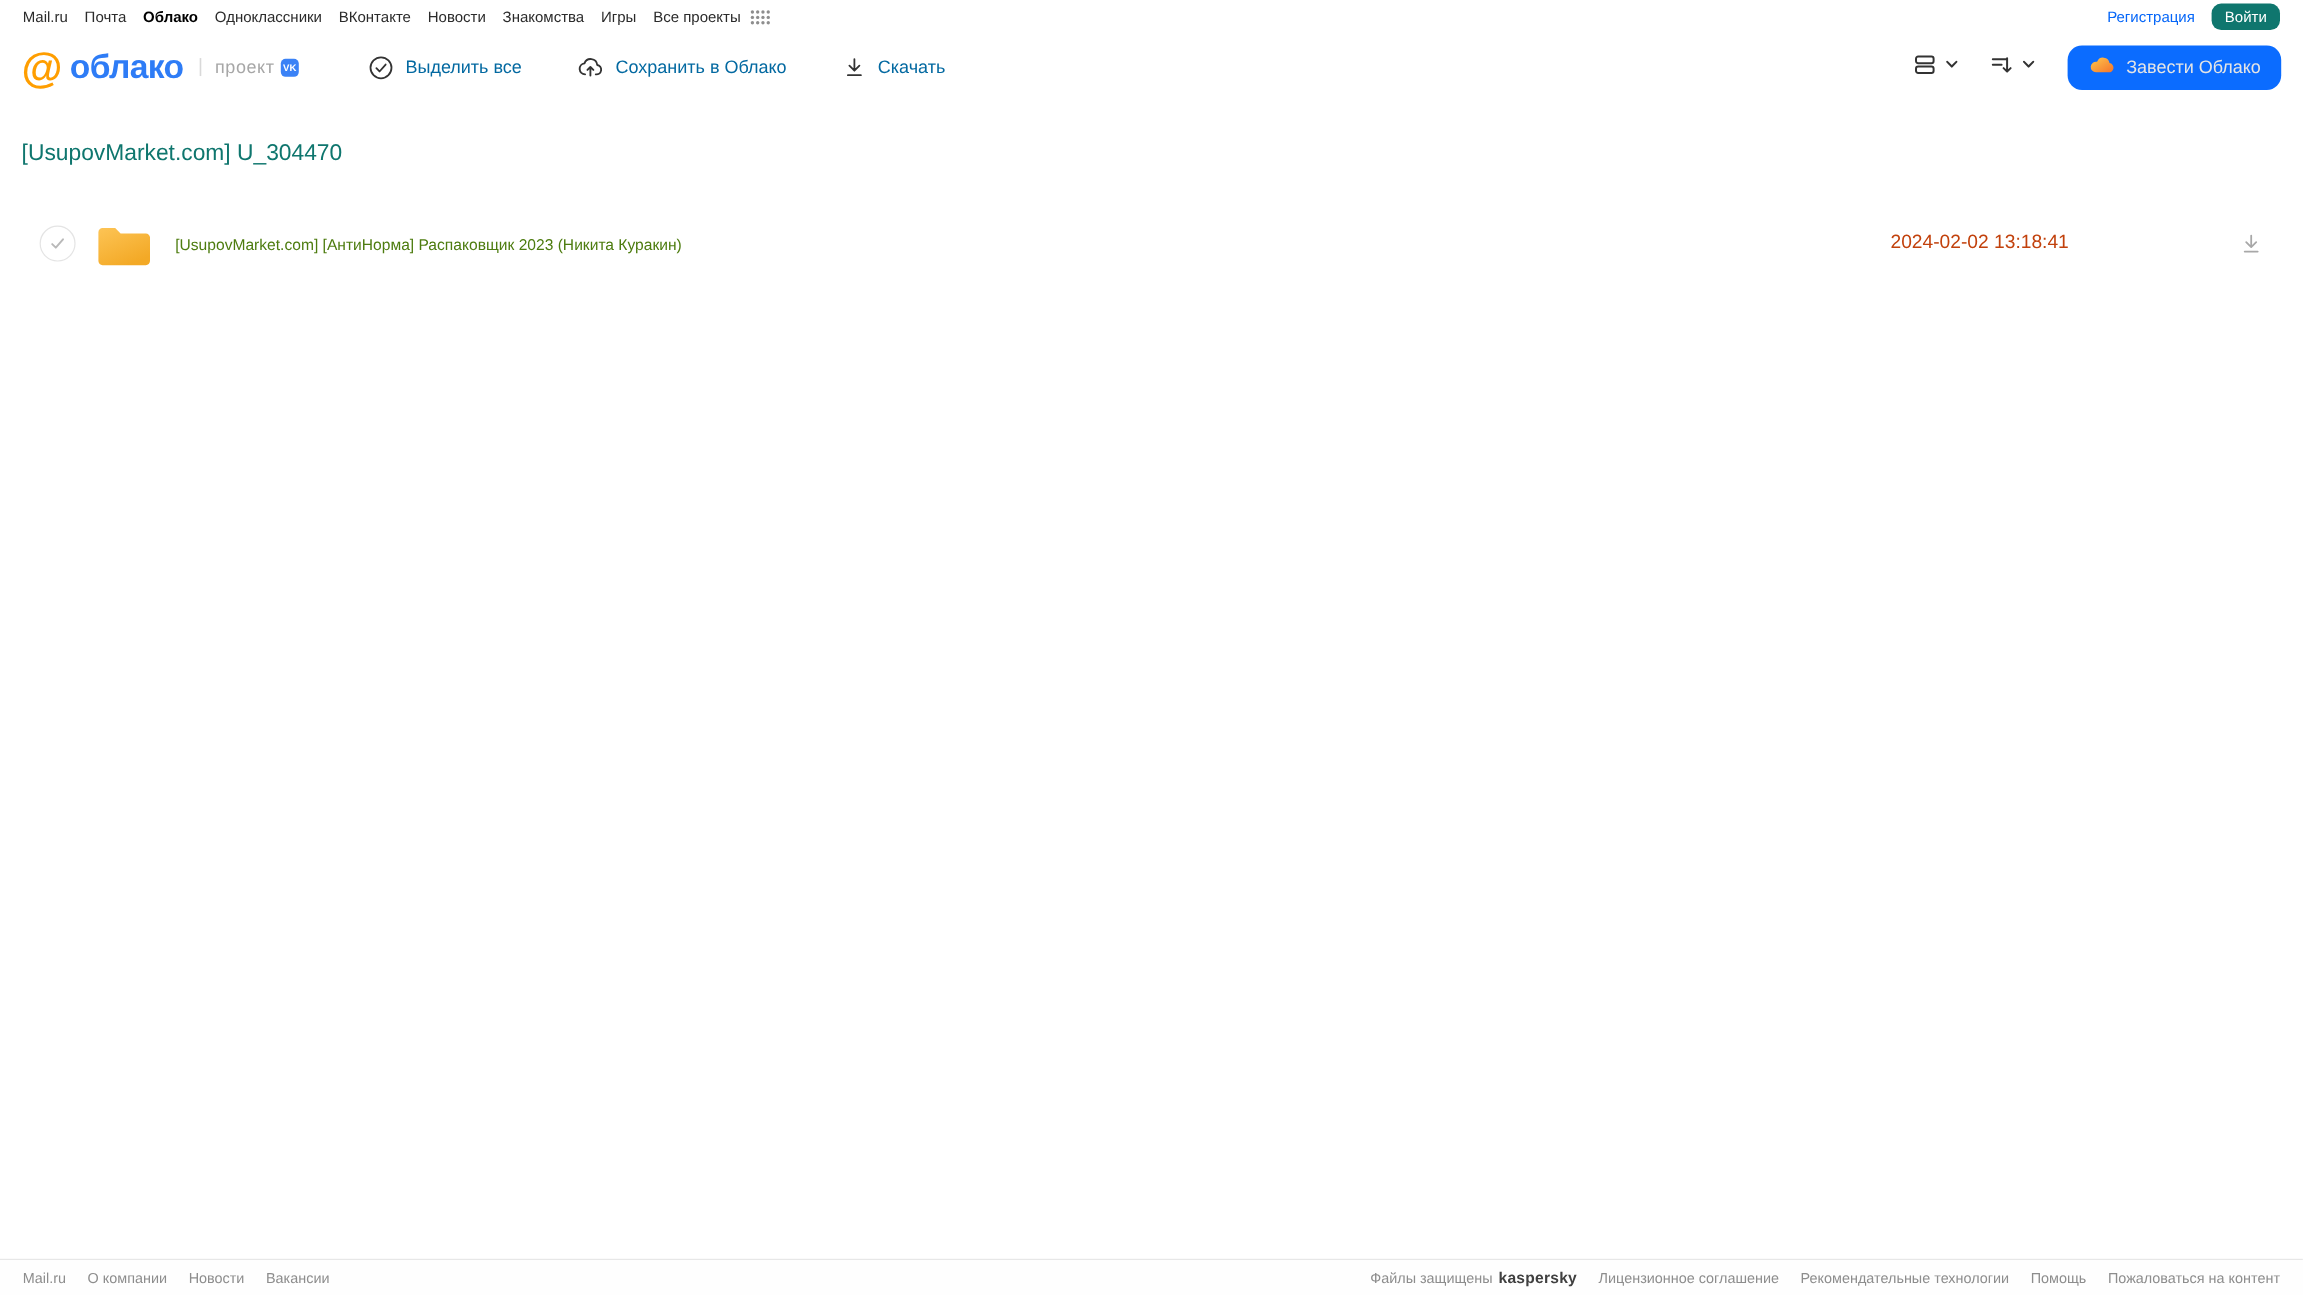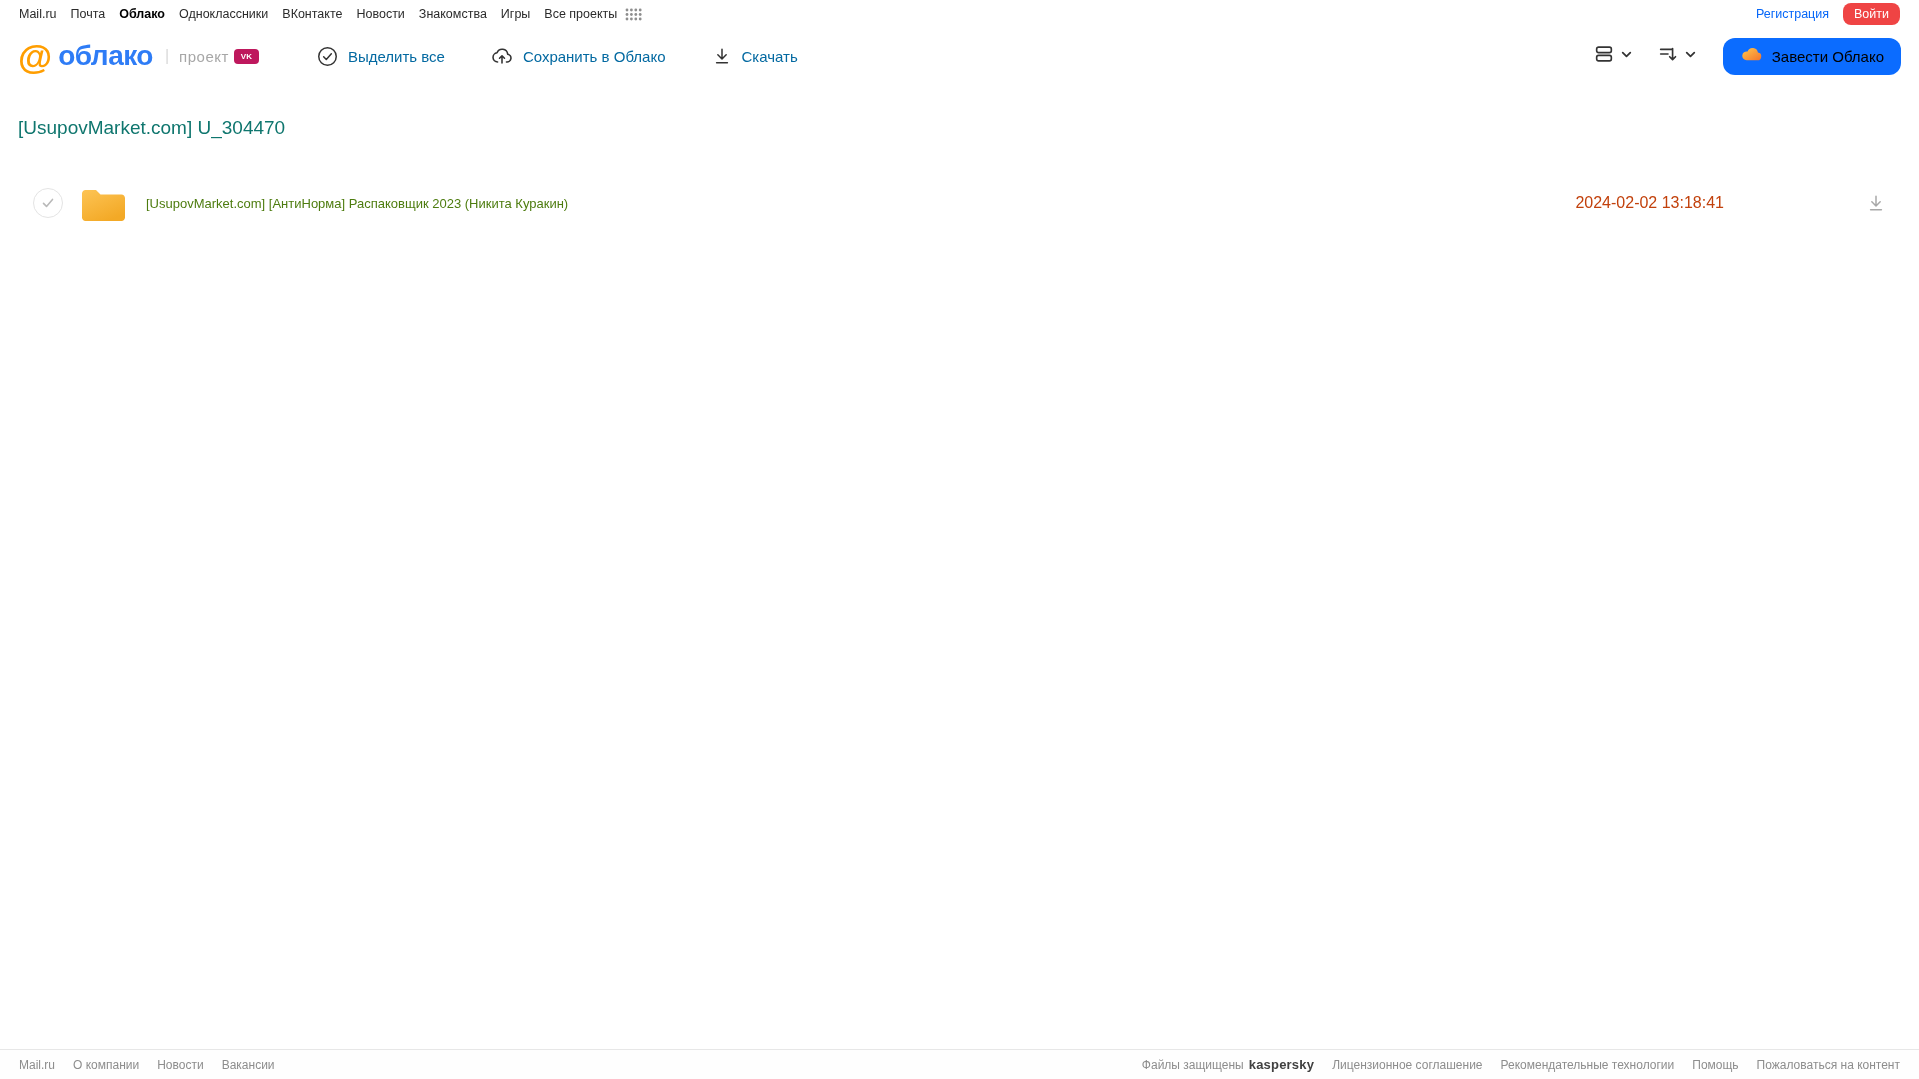--- a/index.html
+++ b/index.html
@@ -7,42 +7,42 @@
     font-family:"Liberation Sans", sans-serif; color:#222; }
   a { text-decoration:none; }
 
   
   .topnav { display:flex; align-items:center; height:28px; padding:0 19px; font-size:12.5px; }
   .topnav .nav-item { color:#2b2b2b; margin-right:14px; cursor:pointer; }
   .topnav .nav-item.active { font-weight:bold; color:#000; }
   .topnav .grid-icon { display:inline-flex; margin-left:2px; cursor:pointer; }
   .topnav .spacer { flex:1; }
   .reg-link { color:#0566f8; margin-right:14px; cursor:pointer; }
-  .login-btn { background:#ef4444; color:#fff; border:none; font-size:12.5px;
+  .login-btn { background:#0f766e; color:#fff; border:none; font-size:12.5px;
     padding:4px 11px; border-radius:8px; cursor:pointer; font-family:inherit; }
 
   
   .header { display:flex; align-items:center; height:52px; padding:0 18px; margin-top:2px; }
   .logo { display:flex; align-items:center; cursor:pointer; }
   .logo-at { font-size:35px; font-weight:bold; color:#ff9e00; line-height:1; margin-right:6px; }
   .logo-text { font-size:28px; font-weight:bold; color:#2e7cf6; letter-spacing:-0.5px; }
   .project-tag { display:flex; align-items:center; margin-left:12px; color:#a7a7a7; }
   .project-sep { color:#d9d9d9; font-size:16px; margin-right:10px; font-weight:300; }
   .project-label { font-size:15px; letter-spacing:0.5px; }
-  .vk-badge { width:25px; height:15px; background:#be185d; border-radius:4px; color:#fff;
+  .vk-badge { width:15px; height:15px; background:#3b82f6; border-radius:4px; color:#fff;
     font-size:8px; font-weight:bold; display:flex; align-items:center; justify-content:center;
     margin-left:5px; }
 
   .toolbar { display:flex; align-items:center; margin-left:58px; gap:46px; }
   .tool-btn { display:flex; align-items:center; gap:10px; font-size:15px; color:#0369a1; cursor:pointer; }
   .tool-btn svg { display:block; }
 
   .header-right { margin-left:auto; display:flex; align-items:center; }
   .icon-dd { display:flex; align-items:center; gap:5px; cursor:pointer; margin-right:24px; }
-  .create-btn { display:flex; align-items:center; gap:9px; background:#0b6cff; color:#000000;
+  .create-btn { display:flex; align-items:center; gap:9px; background:#0b6cff; color:#e5e5e5;
     border:none; height:37px; padding:0 17px; border-radius:12px; font-size:15px;
     cursor:pointer; font-family:inherit; margin-left:2px; }
 
   
   .page-title { margin:35px 0 0 18px; font-size:19px; font-weight:400; color:#0f766e; }
 
   .file-row { display:flex; align-items:center; margin-top:40px; height:48px;
     padding:0 24px 0 33px; cursor:pointer; }
   .row-check { width:30px; height:30px; border-radius:50%; border:1px solid #e4e4e4;
     background:#fff; display:flex; align-items:center; justify-content:center; flex:none; }

